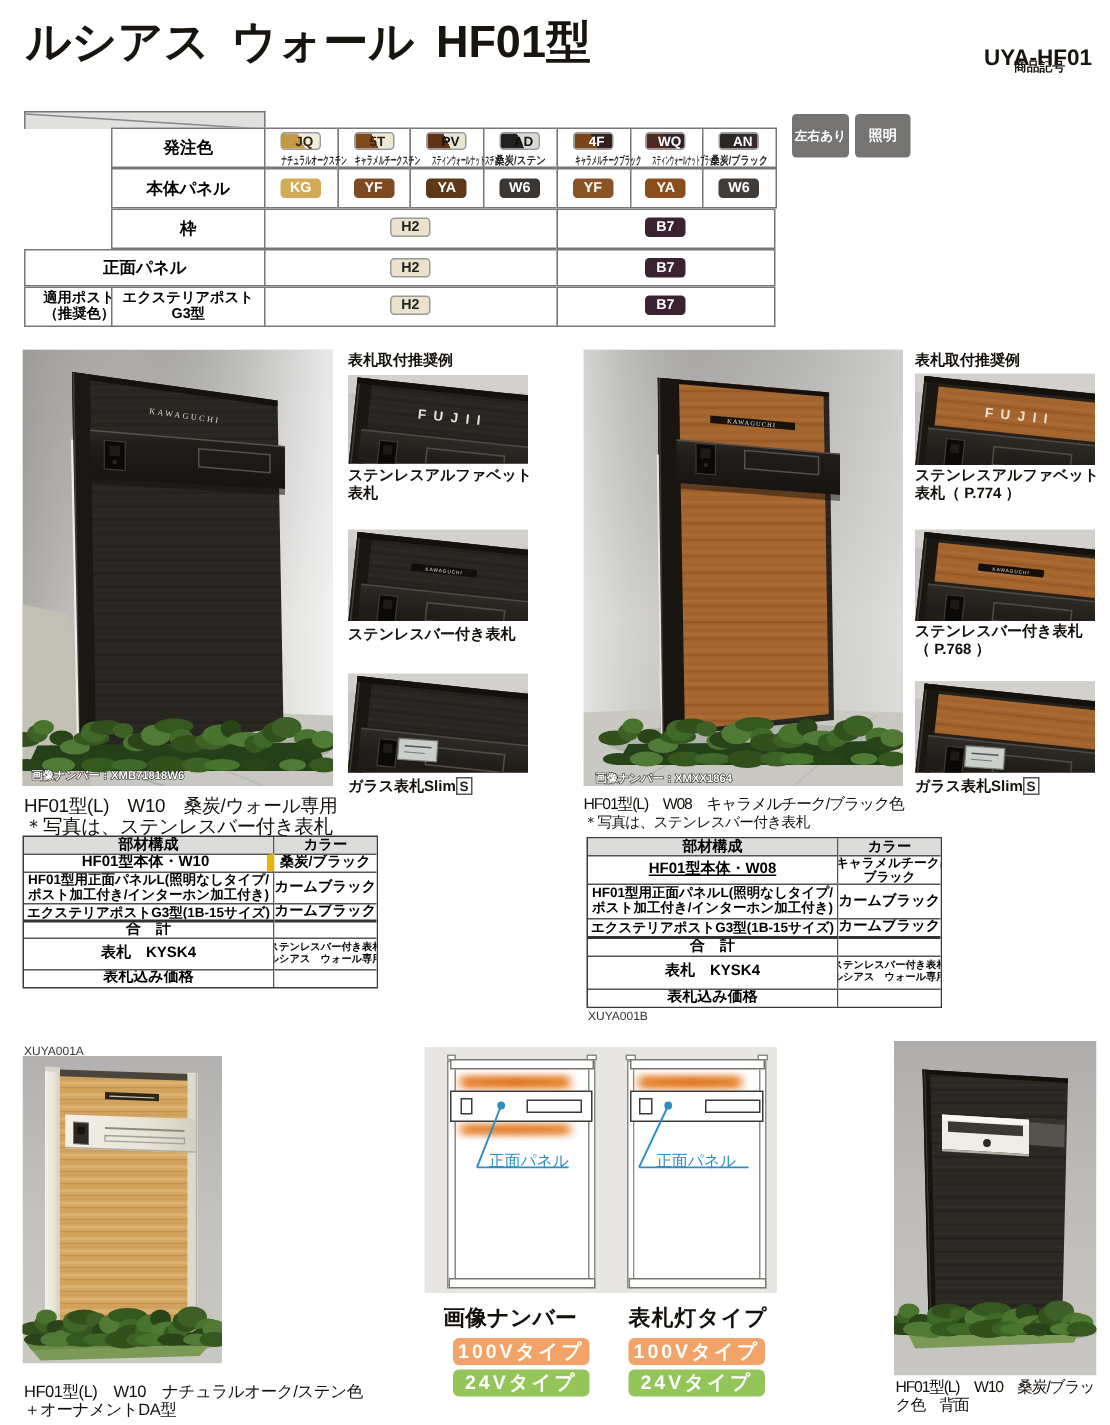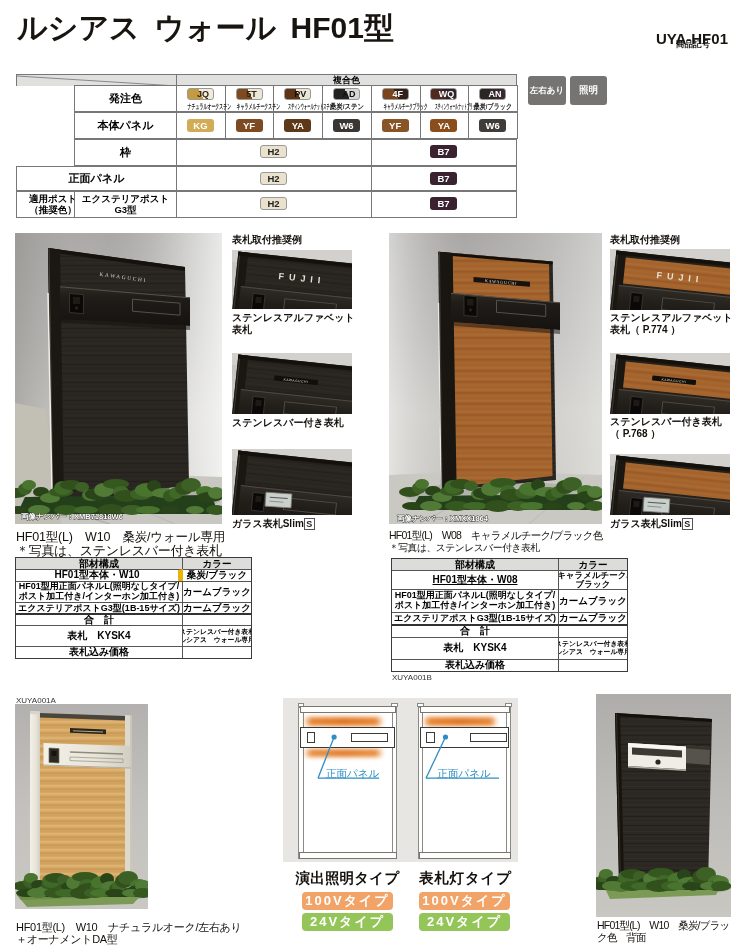--- a/index.html
+++ b/index.html
@@ -8,21 +8,20 @@
 </style></head><body>
 <div class="abs b" style="left:17px;top:8px;font-size:30px;color:#181410;word-spacing:6px;">ルシアス ウォール HF01型</div>
 <div class="abs b" style="left:676px;top:21px;font-size:8.5px;color:#181410;margin-top:18px;">商品記号</div>
 <div class="abs b" style="left:656px;top:30px;font-size:15px;color:#181410;white-space:nowrap;">UYA-HF01</div>
 <div class="abs" style="left:16px;top:74px;width:501px;height:144px;">
 <div class="abs" style="left:0;top:0;width:161px;height:12px;background:#e0e0de;border:1px solid #777;border-bottom:none;">
       <svg width="160" height="12" style="position:absolute;left:0;top:0;">
         <line x1="0" y1="1" x2="160" y2="11" stroke="#888" stroke-width="1"></line>
       </svg>
     </div>
-<div class="abs b" style="left:160px;top:0;width:341px;height:12px;background:#e0e0de;border:1px solid #777;border-bottom:none;font-size:9px;text-align:center;line-height:11px;">複合色</div>
 <div class="abs" style="left:58px;top:11px;width:103px;height:27px;background:#fff;border:1px solid #777;font-weight:bold;font-size:11px;text-align:center;display:flex;align-items:center;justify-content:center;">発注色</div>
 <div class="abs" style="left:58px;top:38px;width:103px;height:27px;background:#fff;border:1px solid #777;font-weight:bold;font-size:11px;text-align:center;display:flex;align-items:center;justify-content:center;">本体パネル</div>
 <div class="abs" style="left:58px;top:65px;width:103px;height:27px;background:#fff;border:1px solid #777;font-weight:bold;font-size:11px;text-align:center;display:flex;align-items:center;justify-content:center;">枠</div>
 <div class="abs" style="left:0px;top:92px;width:161px;height:25px;background:#fff;border:1px solid #777;font-weight:bold;font-size:11px;text-align:center;display:flex;align-items:center;justify-content:center;">正面パネル</div>
 <div class="abs" style="left:0px;top:117px;width:74px;height:27px;background:#fff;border:1px solid #777;font-weight:bold;font-size:9.5px;text-align:center;display:flex;align-items:center;justify-content:center;line-height:10.5px;">適用ポスト<br>（推奨色）</div>
 <div class="abs" style="left:58px;top:117px;width:103px;height:27px;background:#fff;border:1px solid #777;font-weight:bold;font-size:9.5px;text-align:center;display:flex;align-items:center;justify-content:center;line-height:10.5px;">エクステリアポスト<br>G3型</div>
 <div class="abs" style="left:160.0px;top:11px;width:49.714285714285715px;height:27px;background:#fff;border:1px solid #777;font-weight:bold;font-size:11px;text-align:center;display:flex;align-items:center;justify-content:center;"></div>
 <div class="abs" style="left:160.0px;top:38px;width:49.714285714285715px;height:27px;background:#fff;border:1px solid #777;font-weight:bold;font-size:11px;text-align:center;display:flex;align-items:center;justify-content:center;"></div>
 <div class="abs" style="left:208.71428571428572px;top:11px;width:49.714285714285715px;height:27px;background:#fff;border:1px solid #777;font-weight:bold;font-size:11px;text-align:center;display:flex;align-items:center;justify-content:center;"></div>
 <div class="abs" style="left:208.71428571428572px;top:38px;width:49.714285714285715px;height:27px;background:#fff;border:1px solid #777;font-weight:bold;font-size:11px;text-align:center;display:flex;align-items:center;justify-content:center;"></div>
@@ -684,21 +683,21 @@
 <div class="abs" style="left:419.5px;top:726.5px;width:89.5px;height:21.5px;background:#fff;border:1.2px solid #3a3a36;"></div>
 <div class="abs" style="left:426px;top:731.5px;width:8.5px;height:11.5px;background:#fff;border:1.2px solid #3a3a36;"></div>
 <div class="abs" style="left:470px;top:732.5px;width:37px;height:9px;background:#fff;border:1.2px solid #3a3a36;"></div>
 <svg class="abs" style="left:397px;top:726px;" width="160" height="60">
 <circle cx="48.5" cy="11" r="2.6" fill="#2d8ec2"></circle>
 <line x1="48.5" y1="11" x2="29" y2="52.2" stroke="#2d8ec2" stroke-width="1.3"></line>
 <line x1="29" y1="52.2" x2="102" y2="52.2" stroke="#2d8ec2" stroke-width="1.2"></line>
 </svg>
 <div class="abs" style="left:437.5px;top:766.5px;font-size:10.5px;color:#2d8ec2;">正面パネル</div>
 <div class="abs" style="left:418.5px;top:852px;width:92px;height:7px;background:#fdfdfc;border:1px solid #77776f;"></div>
-<div class="abs b" style="left:295.5px;top:869px;font-size:14.5px;color:#14100c;letter-spacing:0.2px;">演出照明タイプ</div>
+<div class="abs b" style="left:295.5px;top:869px;font-size:14.5px;color:#14100c;letter-spacing:0.2px;">画像ナンバー</div>
 <div class="abs b" style="left:419px;top:869px;font-size:14.5px;color:#14100c;letter-spacing:0.8px;">表札灯タイプ</div>
 <div class="abs b" style="left:302px;top:892px;width:91px;height:18px;background:#f2a468;border-radius:4px;color:#fff;font-size:13px;display:flex;align-items:center;justify-content:center;letter-spacing:2px;">100Vタイプ</div>
 <div class="abs b" style="left:302px;top:913px;width:91px;height:18px;background:#93c559;border-radius:4px;color:#fff;font-size:13px;display:flex;align-items:center;justify-content:center;letter-spacing:2px;">24Vタイプ</div>
 <div class="abs b" style="left:419px;top:892px;width:91px;height:18px;background:#f2a468;border-radius:4px;color:#fff;font-size:13px;display:flex;align-items:center;justify-content:center;letter-spacing:2px;">100Vタイプ</div>
 <div class="abs b" style="left:419px;top:913px;width:91px;height:18px;background:#93c559;border-radius:4px;color:#fff;font-size:13px;display:flex;align-items:center;justify-content:center;letter-spacing:2px;">24Vタイプ</div>
 <svg class="abs" style="left:596px;top:694px;" width="135" height="223" viewBox="0 0 135 223">
 <defs>
 <linearGradient id="bg4" x1="0" y1="0" x2="0" y2="1">
  <stop offset="0" stop-color="#aeadab"></stop>
         <stop offset="0.45" stop-color="#bcbbb7"></stop>
@@ -759,15 +758,15 @@
       <ellipse cx="36" cy="192" rx="12" ry="5" fill="#35581f"></ellipse>
       <ellipse cx="47" cy="192" rx="12" ry="4" fill="#406829"></ellipse>
       <ellipse cx="63" cy="192" rx="13" ry="6" fill="#31501c"></ellipse>
       <ellipse cx="76" cy="192" rx="11" ry="5" fill="#3c6025"></ellipse>
       <ellipse cx="83" cy="192" rx="12" ry="4" fill="#48742e"></ellipse>
       <ellipse cx="96" cy="192" rx="10" ry="4" fill="#284418"></ellipse>
       <ellipse cx="113" cy="192" rx="9" ry="4" fill="#507a36"></ellipse>
       <ellipse cx="125" cy="192" rx="10" ry="5" fill="#35581f"></ellipse>
     </g>
 </svg>
-<div class="abs" style="left:16px;top:920px;font-size:11px;letter-spacing:-0.3px;color:#14100c;">HF01型(L)　W10　ナチュラルオーク/左右あり</div>
+<div class="abs" style="left:16px;top:920px;font-size:11px;letter-spacing:-0.3px;color:#14100c;">HF01型(L)　W10　ナチュラルオーク/ステン色</div>
 <div class="abs" style="left:16px;top:932px;font-size:11px;letter-spacing:-0.3px;color:#14100c;">＋オーナメントDA型</div>
 <div class="abs" style="left:597px;top:920px;font-size:10.5px;letter-spacing:-0.8px;line-height:11.5px;color:#14100c;white-space:nowrap;">HF01型(L)　W10　桑炭/ブラッ<br>ク色　背面</div>
 
 </body></html>

